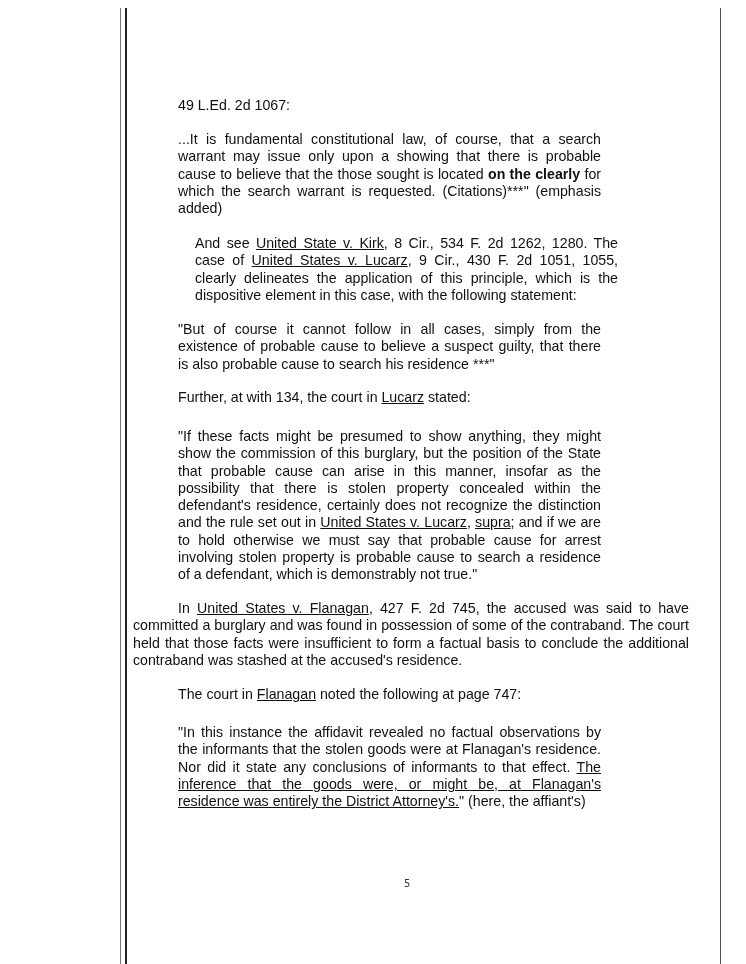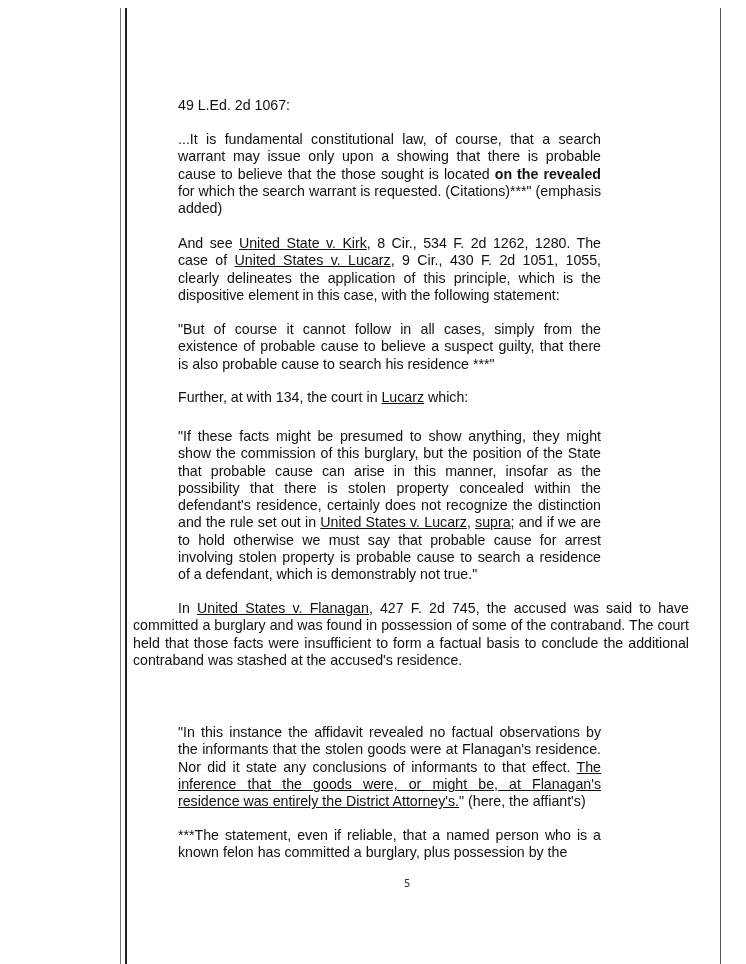--- a/index.html
+++ b/index.html
@@ -64,31 +64,31 @@
 </head>
 <body>
 
 <div class="page">
   <div class="border-line border-left-outer"></div>
   <div class="border-line border-left-inner"></div>
   <div class="border-line border-right"></div>
 
   <p class="block indented" style="top:93px;">49 L.Ed. 2d 1067:</p>
 
-  <p class="block indented" style="top:127px;"><span>...It is fundamental constitutional law, of course, that a search warrant may issue only upon a showing that there is probable cause to believe that the those sought is located </span><span class="b">on the revealed</span><span> for which the search warrant is requested.   (Citations)***" (emphasis added)</span></p>
+  <p class="block indented" style="top:127px;"><span>...It is fundamental constitutional law, of course, that a search warrant may issue only upon a showing that there is probable cause to believe that the those sought is located </span><span class="b">on the clearly</span><span> for which the search warrant is requested.   (Citations)***" (emphasis added)</span></p>
 
-  <p class="block indented" style="top:231px;"><span>And see </span><span class="u">United State v. Kirk</span><span>, 8 Cir., 534 F. 2d 1262, 1280.  The case of </span><span class="u">United States v. Lucarz</span><span>, 9 Cir., 430 F. 2d 1051, 1055, clearly delineates the application of this principle, which is the dispositive element in this case, with the following statement:</span></p>
+  <p class="block indented" style="top:231px;margin-left:17px;"><span>And see </span><span class="u">United State v. Kirk</span><span>, 8 Cir., 534 F. 2d 1262, 1280.  The case of </span><span class="u">United States v. Lucarz</span><span>, 9 Cir., 430 F. 2d 1051, 1055, clearly delineates the application of this principle, which is the dispositive element in this case, with the following statement:</span></p>
 
   <p class="block indented" style="top:317px;">"But of course it cannot follow in all cases, simply from the existence of probable cause to believe a suspect guilty, that there is also probable cause to search his residence ***"</p>
 
-  <p class="block indented" style="top:385px;"><span>Further, at with 134, the court in </span><span class="u">Lucarz</span><span> which:</span></p>
+  <p class="block indented" style="top:385px;"><span>Further, at with 134, the court in </span><span class="u">Lucarz</span><span> stated:</span></p>
 
   <p class="block indented" style="top:424px;"><span>"If these facts might be presumed to show anything, they might show the commission of this burglary, but the position of the State that probable cause can arise in this manner, insofar as the possibility that there is stolen property concealed within the defendant's residence, certainly does not recognize the distinction and the rule set out in </span><span class="u">United States v. Lucarz</span><span>, </span><span class="u">supra</span><span>; and if we are to hold otherwise we must say that probable cause for arrest involving stolen property is probable cause to search a residence of a defendant, which is demonstrably not true."</span></p>
 
   <p class="block full" style="top:596px;"><span class="first-line"></span><span>In </span><span class="u">United States v. Flanagan</span><span>, 427 F. 2d 745, the accused was said to have committed a burglary and was found in possession of some of the contraband.  The court held that those facts were insufficient to form a factual basis to conclude the additional contraband was stashed at the accused's residence.</span></p>
 
+  <p class="block indented" style="top:682px;"><span>The court in </span><span class="u">Flanagan</span><span> noted the following at page 747:</span></p>
 
   <p class="block indented" style="top:720px;"><span>"In this instance the affidavit revealed no factual observations by the informants that the stolen goods were at Flanagan's residence. Nor did it state any conclusions of informants to that effect.  </span><span class="u">The inference that the goods were, or might be, at Flanagan's residence was entirely the District Attorney's.</span><span>"  (here, the affiant's)</span></p>
 
-  <p class="block indented" style="top:823px;">***The statement, even if reliable, that a named person who is a known felon has committed a burglary, plus possession by the</p>
 
   <div class="page-number">5</div>
 </div>
 
 </body></html>

